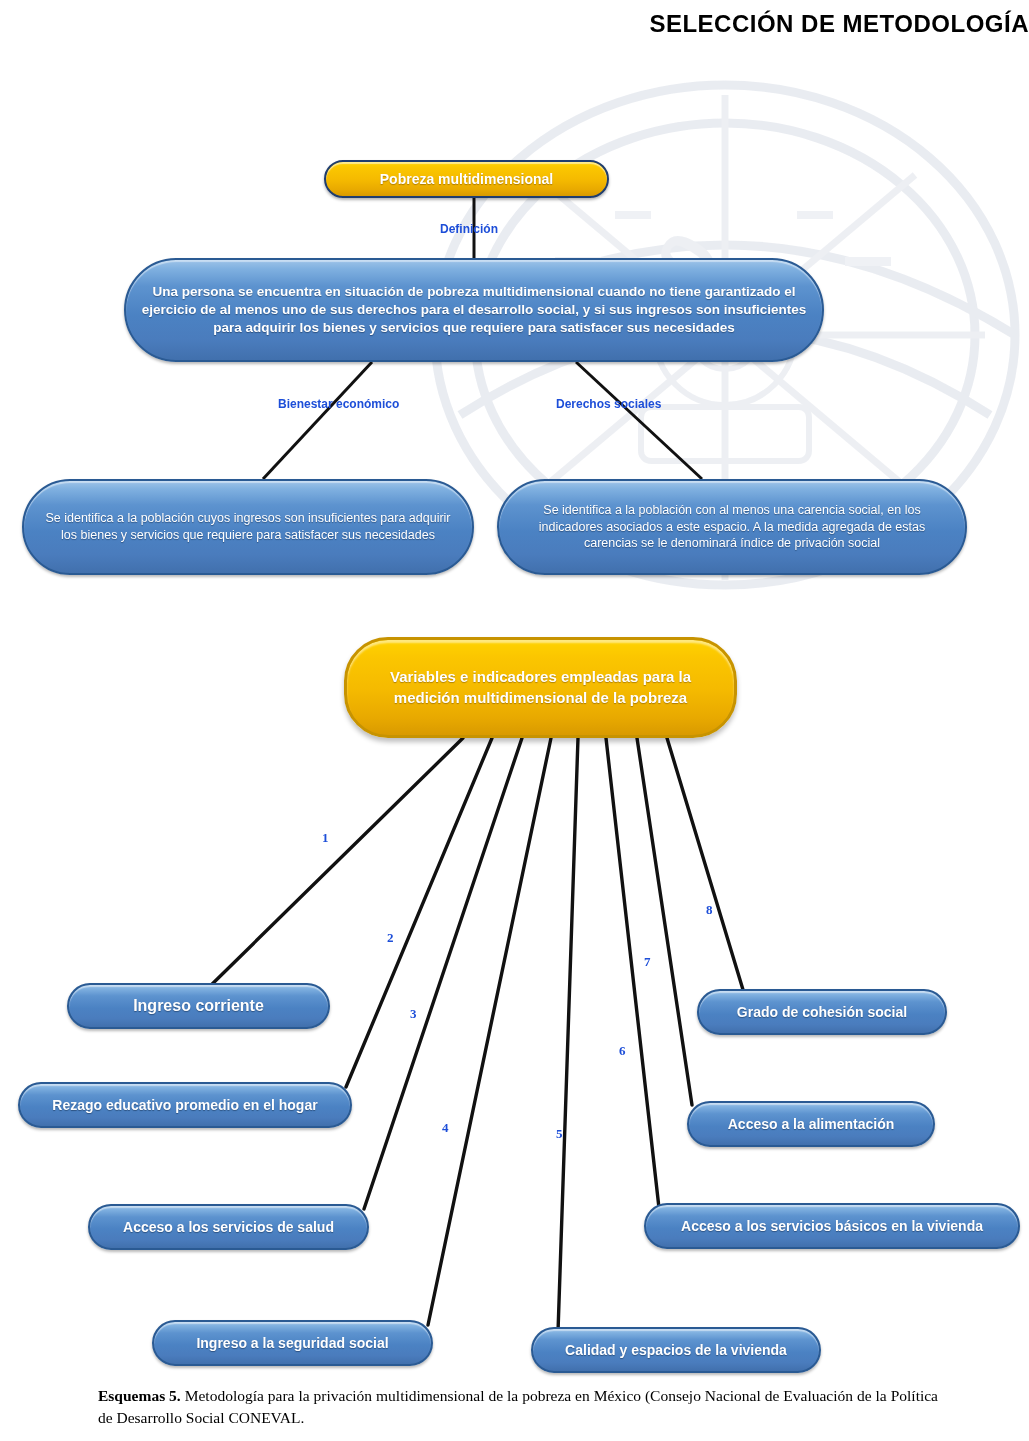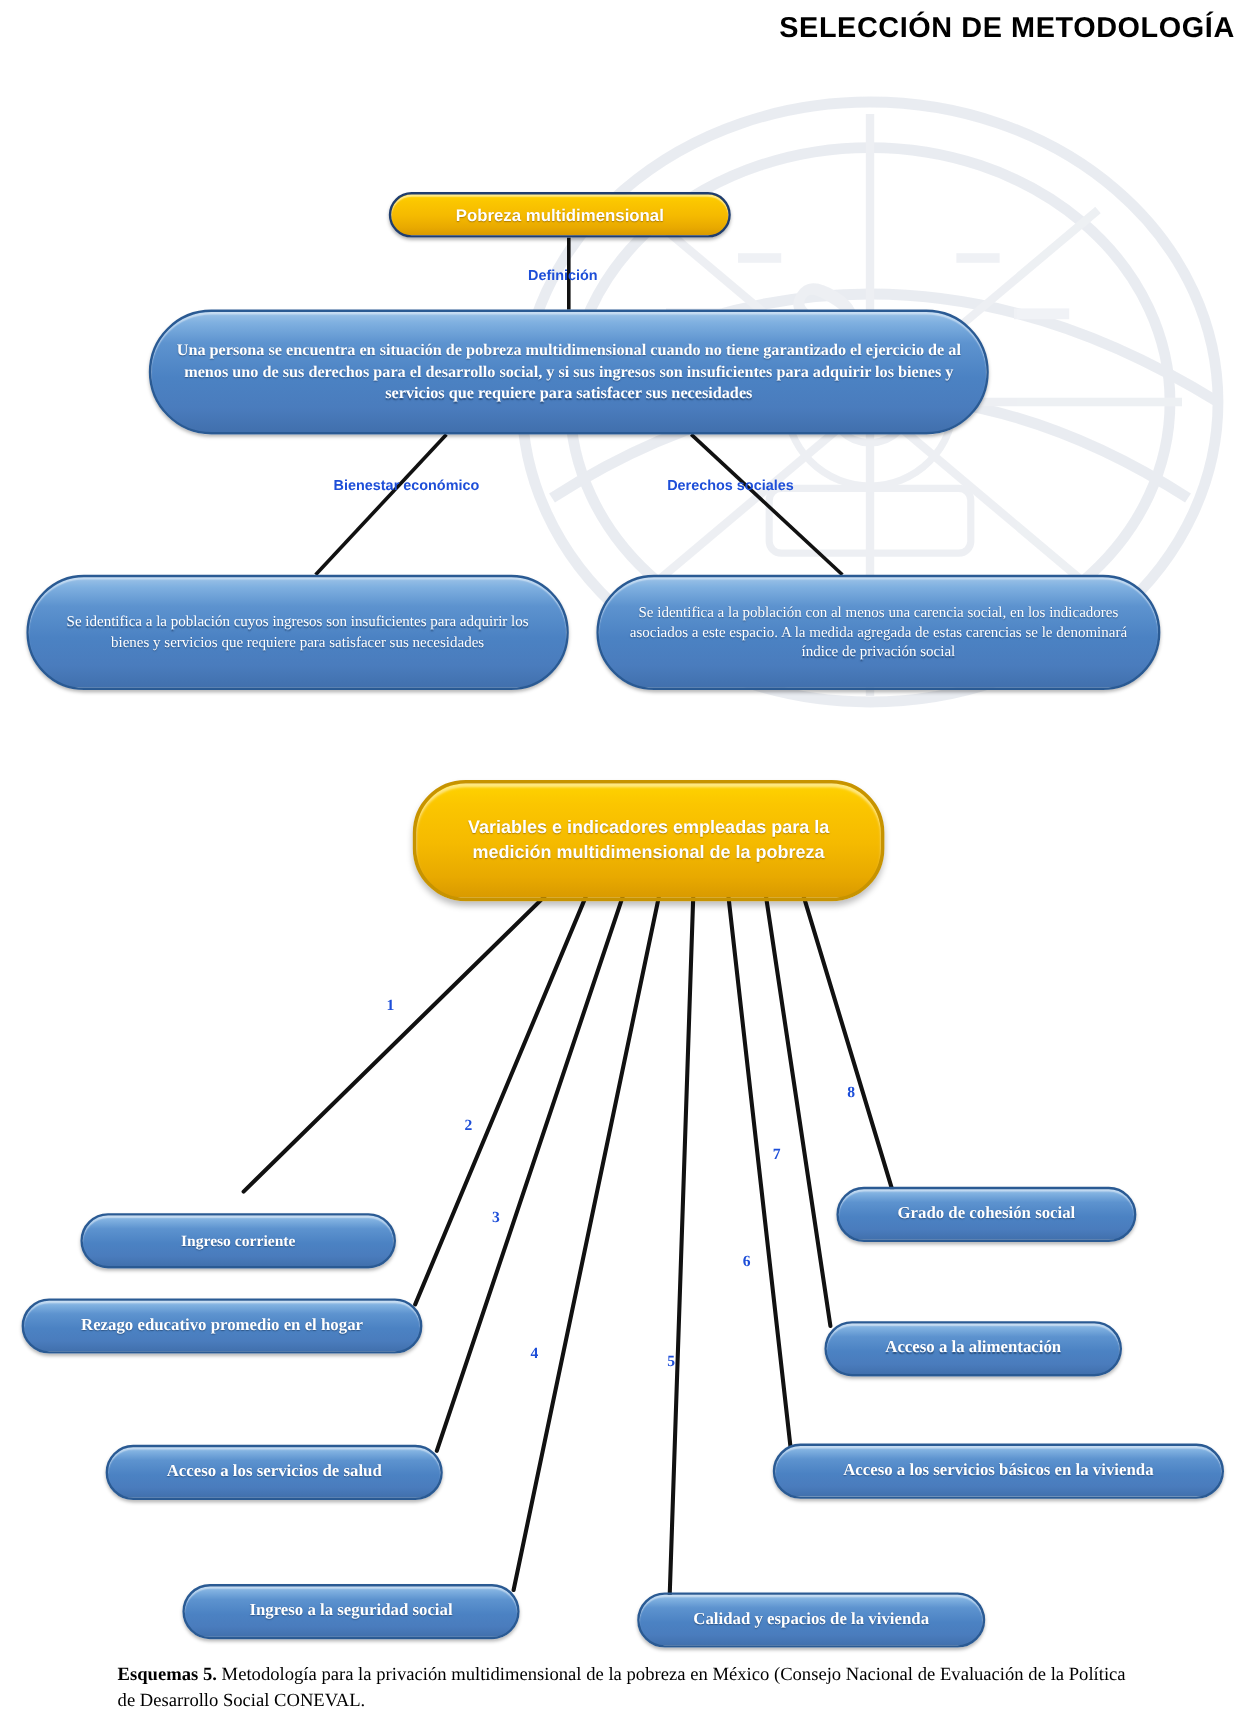--- a/index.html
+++ b/index.html
@@ -76,37 +76,35 @@
     box-shadow: 0 2px 3px rgba(0,0,0,0.30),
                 inset 0 2px 1px rgba(255,255,255,0.55);
     font-weight: 700;
     text-shadow: 0 1px 1px rgba(120,80,0,0.55);
   }
   .node-yellow.big {
     border: 3px solid #c79300;
     border-radius: 44px;
     box-shadow: 0 4px 5px rgba(0,0,0,0.25),
                 inset 0 3px 2px rgba(255,255,255,0.5);
-    margin-top: 13px;
   }
 
   
   .node-blue {
     background: linear-gradient(180deg,
                 #9dc3e8 0%,
                 #7fb0e0 9%,
                 #5d93cf 26%,
                 #4b82c3 55%,
                 #4a7cbd 80%,
                 #4170ad 100%);
     border: 2px solid #2a5a93;
     box-shadow: 0 2px 3px rgba(0,0,0,0.28),
                 inset 0 2px 1px rgba(255,255,255,0.45);
     text-shadow: 0 1px 1px rgba(20,45,80,0.55);
-    font-family: Liberation Serif, serif;
   }
   .node-blue.bold  { font-weight: 700; }
   .node-blue.plain { font-weight: 400; }
 
   .node .node-text {
     display: block;
     padding: 0 14px;
   }
 
   
@@ -217,21 +215,21 @@
 
 <div class="edge-label num" style="left:322px; top:830px;">1</div>
 <div class="edge-label num" style="left:387px; top:930px;">2</div>
 <div class="edge-label num" style="left:410px; top:1006px;">3</div>
 <div class="edge-label num" style="left:442px; top:1120px;">4</div>
 <div class="edge-label num" style="left:556px; top:1126px;">5</div>
 <div class="edge-label num" style="left:619px; top:1043px;">6</div>
 <div class="edge-label num" style="left:644px; top:954px;">7</div>
 <div class="edge-label num" style="left:706px; top:902px;">8</div>
 
-<div class="node node-blue bold" style="left:67px; top:1011px; width:263px; height:46px; font-size:13px;text-align:right;">
+<div class="node node-blue bold" style="left:67px; top:983px; width:263px; height:46px; font-size:16px;text-align:right;">
   <span class="node-text">Ingreso corriente</span>
 </div>
 
 <div class="node node-blue bold" style="left:18px; top:1082px; width:334px; height:46px; font-size:14px;">
   <span class="node-text">Rezago educativo promedio en el hogar</span>
 </div>
 
 <div class="node node-blue bold" style="left:88px; top:1204px; width:281px; height:46px; font-size:14px;">
   <span class="node-text">Acceso a los servicios de salud</span>
 </div>

